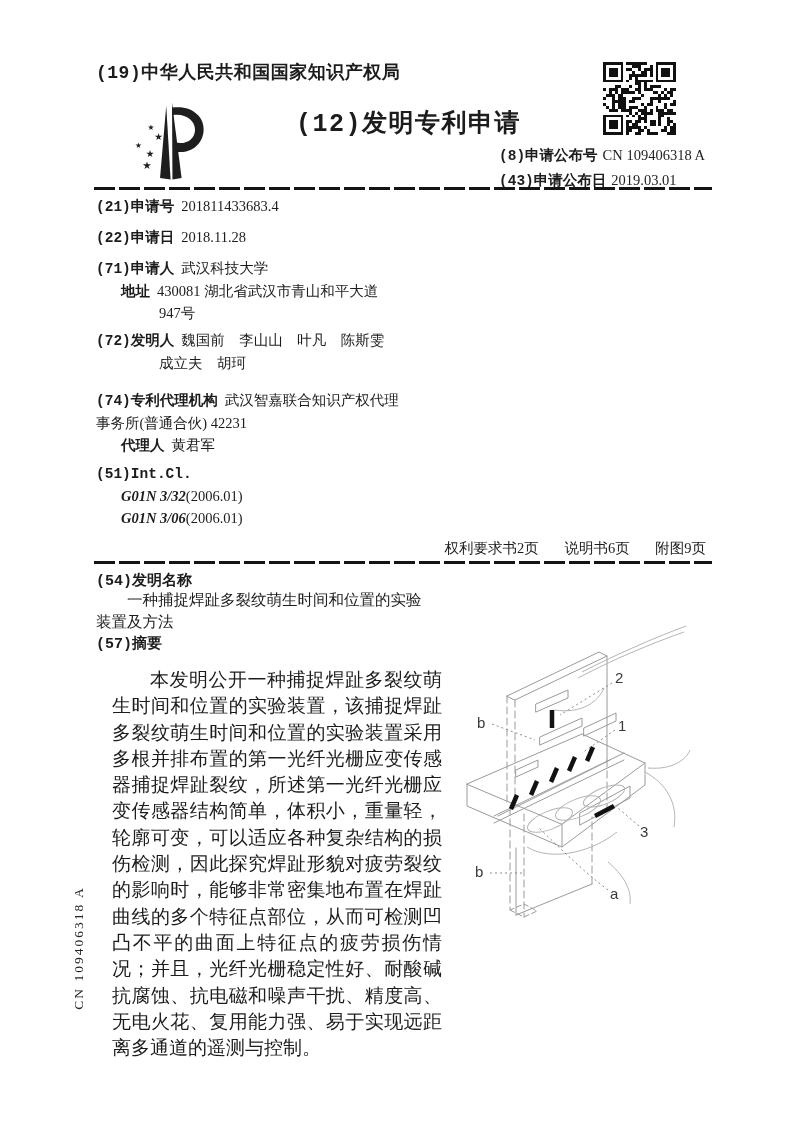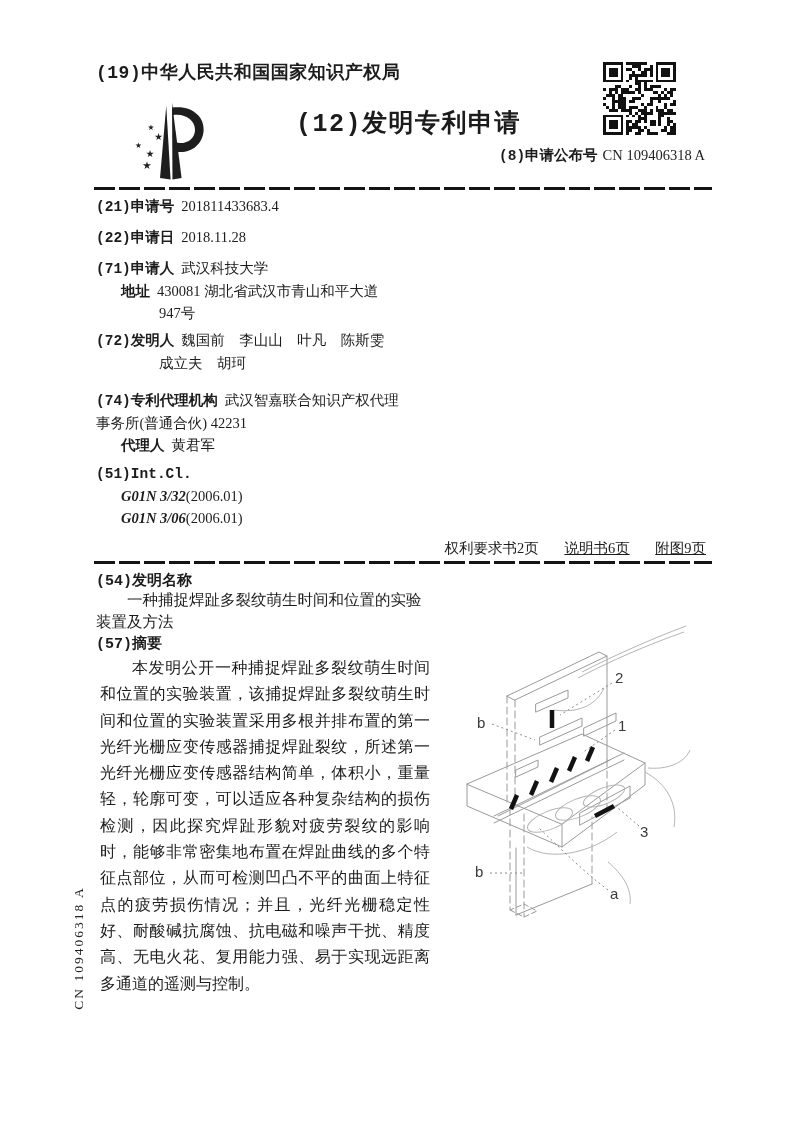--- a/index.html
+++ b/index.html
@@ -23,29 +23,29 @@
 
   
   .biblio{left:96px;top:196px;width:370px;font-size:14.5px;}
   .row{line-height:21px;}
   .row .lb{margin-right:7px;}
   .in1{margin-left:25px;} .in2{margin-left:63px;} .in3{}
   .mb9{margin-bottom:9px;} .mb6{margin-bottom:6px;} .mb5{margin-bottom:16px;} .mb1{margin-bottom:1px;}
   .itc{font-style:italic;font-weight:bold;}
 
   .pages-info{right:94px;top:539px;font-size:14.5px;white-space:nowrap;}
-  .pages-info span+span{margin-left:22px;text-decoration:underline;}
+  .pages-info span+span{margin-left:22px;}
 
   
   .s54{left:96px;top:571px;font-size:15px;}
   .title-text{left:96px;top:589px;width:334px;font-size:15.5px;line-height:21.5px;
               text-indent:2em;margin:0;}
   .s57{left:96px;top:634px;font-size:15px;}
-  .abstract{left:96px;top:651px;width:330px;font-size:16px;line-height:26.3px;
-            text-align:justify;text-indent:2em;margin:4px;}
+  .abstract{left:96px;top:651px;width:330px;font-size:19px;line-height:26.3px;
+            text-align:justify;text-indent:2em;margin:16px;}
 
   .figure{left:432px;top:612px;width:285px;height:335px;}
   .figure text{font-family:"Liberation Sans","DejaVu Sans",sans-serif;}
 
   .side-number{left:79px;top:948px;transform:translate(-50%,-50%) rotate(-90deg);
                font-size:13.5px;letter-spacing:2px;white-space:nowrap;color:#222;}
 </style>
 </head>
 <body>
 
@@ -304,20 +304,23 @@
             <rect x="24" y="24" width="1" height="1"></rect>
           </g>
       </g>
     </svg>
   </div>
 
   <div class="abs pub-block">
     <div>
       <span class="hei">(8)申请公布号</span><span class="val song">CN 109406318 A</span>
     </div>
+    <div>
+      <span class="hei">(43)申请公布日</span><span class="val song">2019.03.01</span>
+    </div>
   </div>
 
   <div class="abs rule rule1"></div>
 
   <div class="abs biblio">
     <div class="row mb9">
       <span class="lb hei">(21)申请号</span><span class="song">201811433683.4</span>
     </div>
     <div class="row mb9">
       <span class="lb hei">(22)申请日</span><span class="song">2018.11.28</span>

